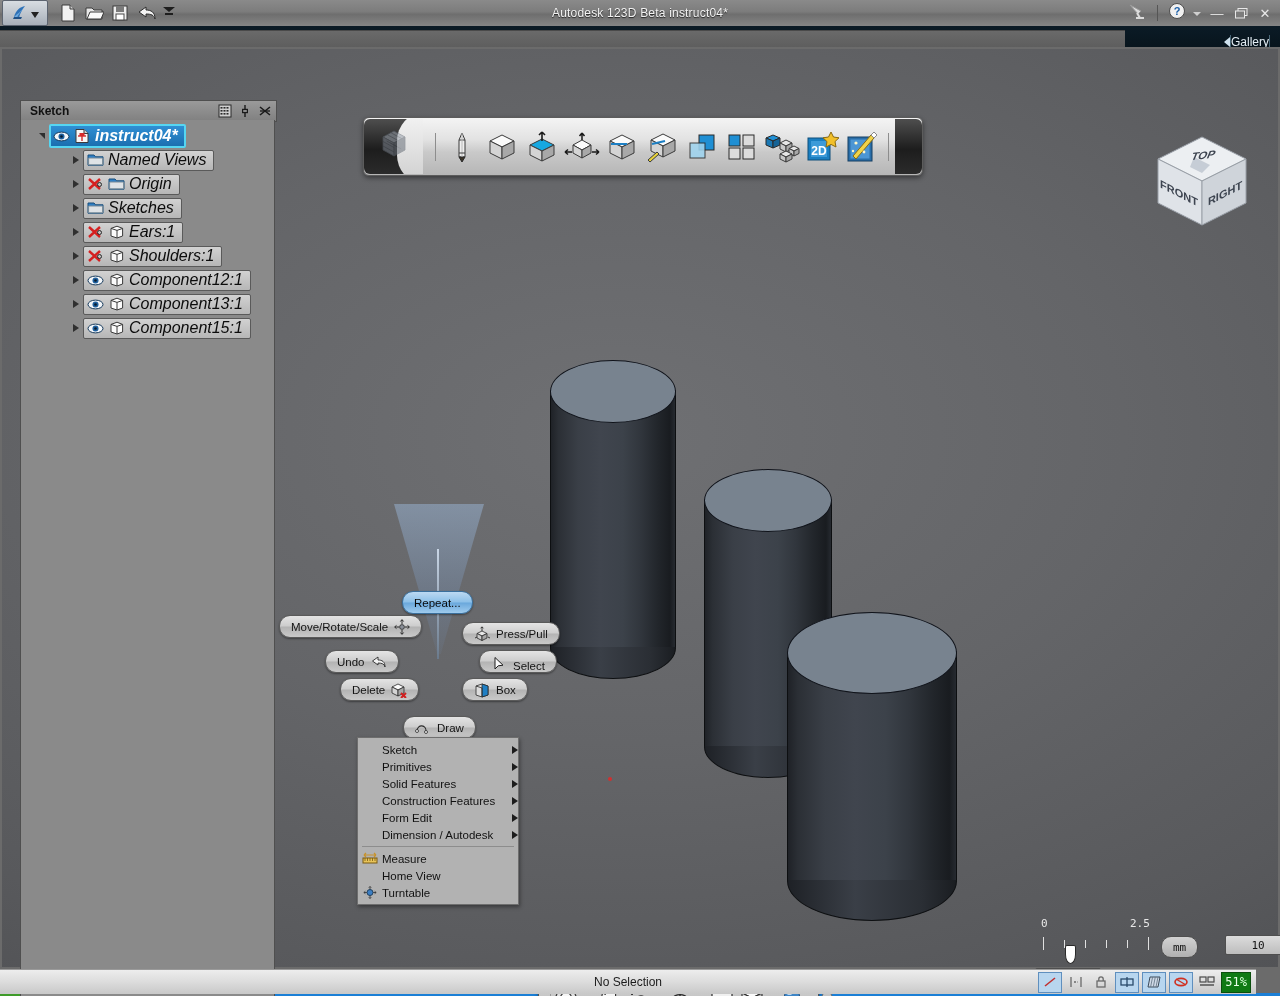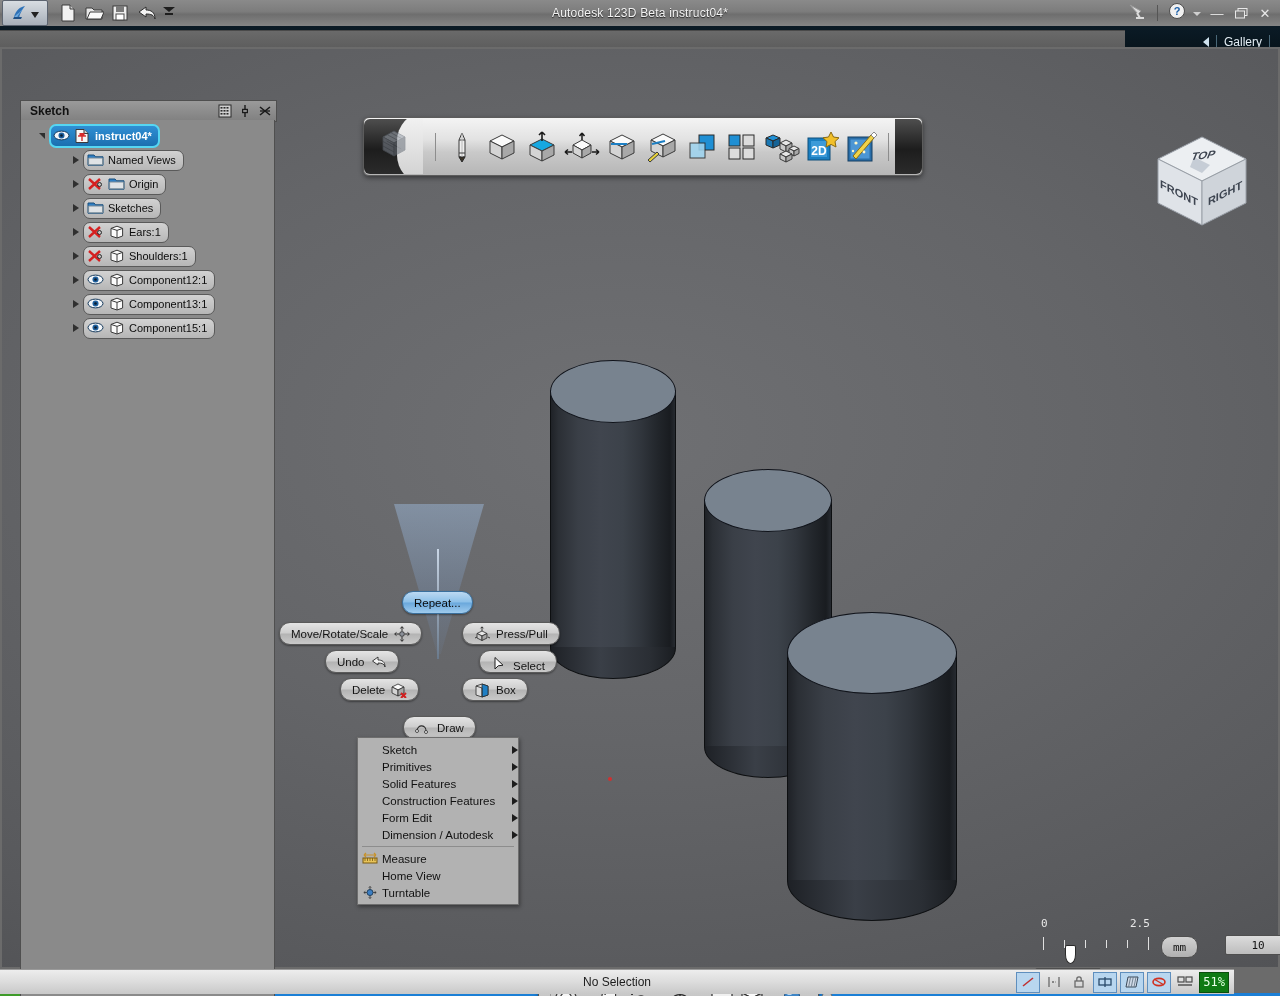--- a/index.html
+++ b/index.html
@@ -48,21 +48,21 @@
     background:linear-gradient(to bottom,#0b1b26 0%,#08151d 100%);
     border-bottom:1px solid #0a0a0a;
   }
   .gallerybar .left{
     position:absolute;left:0;top:4px;width:1125px;height:17px;
     background:linear-gradient(to bottom,#6a6a6a,#5d5d5d);
     border-top:1px solid #4a4a4a;
   }
   .gallerybar .right{
     position:absolute;right:0;top:0;height:31px;display:flex;align-items:center;
-    gap:7px;padding-right:10px;color:#e4eef5;font-size:12px;
+    padding-right:10px;color:#e4eef5;font-size:12px;
   }
   .gl-arrow{width:0;height:0;border-top:5px solid transparent;border-bottom:5px solid transparent;border-right:6px solid #cfe2ee;}
   .gl-bar{width:1px;height:14px;background:#4a6878;}
 
   
   .workspace{
     position:absolute;left:0;top:47px;width:1280px;height:922px;
     background:#6b6b6b;
   }
   .canvas{
@@ -92,22 +92,22 @@
     background:#8a8a8a;
   }
   .tree{padding:6px 0 0 0;font-size:12px;color:#111;}
   .trow{display:flex;align-items:center;height:20px;margin-bottom:4px;}
   .tw{width:14px;display:flex;justify-content:center;align-items:center;}
   .tri-closed{width:0;height:0;border-top:4px solid transparent;border-bottom:4px solid transparent;border-left:6px solid #2f2f2f;}
   .tri-open{width:0;height:0;border-left:6px solid transparent;border-top:6px solid #2f2f2f;}
   .chip{
     display:inline-flex;align-items:center;gap:4px;height:19px;padding:0 7px 0 3px;
     background:linear-gradient(to bottom,#d2d2d2,#b6b6b6);
-    border:1px solid #5a5a5a;border-radius:7px;
-    font-size:11px;color:#0c0c0c;white-space:nowrap;
+    border:1px solid #5a5a5a;border-radius:2px;
+    font-size:16px;color:#0c0c0c;white-space:nowrap;font-style:italic;
   }
   .chip.sel{
     background:linear-gradient(to bottom,#2f8fd4,#1b6fb0);
     border:2px solid #56d6f2;color:#fff;font-weight:bold;
     padding:0 6px 0 2px;height:20px;
   }
   .ico{width:17px;height:14px;position:relative;display:inline-block;flex:0 0 auto;}
 
   
   .maintb{
@@ -207,21 +207,21 @@
     position:absolute;width:9px;height:17px;
     background:#ffffff;border:1px solid #2a2a2a;
     border-radius:2px 2px 50% 50%;
   }
 
   
   .statusbar{
     position:absolute;left:0;top:969px;width:1234px;height:24px;
     background:linear-gradient(to bottom,#ededed 0%,#dcdcdc 50%,#c8c8c8 100%);
     border-top:1px solid #9a9a9a;
-    display:flex;align-items:center;z-index:45;
+    display:flex;align-items:center;z-index:45;padding-left:22px;
   }
   .status-text{
     position:absolute;left:0;right:0;text-align:center;font-size:12px;color:#1c1c1c;
   }
   .status-right{margin-left:auto;display:flex;align-items:center;gap:3px;padding-right:5px;}
   .sb-btn{width:22px;height:19px;display:flex;align-items:center;justify-content:center;
     background:transparent;}
   .sb-btn.on{background:#b8d6ef;border:1px solid #5f8fbe;}
   .sb-pct{
     height:19px;padding:0 3px;background:#0f7a14;color:#eaffea;font-size:12px;
@@ -544,21 +544,21 @@
         <text transform="translate(79,68) skewY(-27)" font-size="11" font-family="Liberation Sans" fill="#3d4450" text-anchor="middle" font-weight="bold">RIGHT</text>
       </svg>
     </div>
 
     <div class="marking">
 
       <div class="mbtn hl" style="left:127px;top:74px;">
         <span>Repeat...</span>
       </div>
 
-      <div class="mbtn" style="left:4px;top:105px;">
+      <div class="mbtn" style="left:4px;top:98px;">
         <span>Move/Rotate/Scale</span>
         <span class="mi">
           <svg width="16" height="16" viewBox="0 0 16 16">
             <circle cx="8" cy="8" r="2.4" fill="#8b9099" stroke="#2a2a2a" stroke-width="0.8"></circle>
             <g stroke="#2a2a2a" stroke-width="1" fill="#dcdcdc">
               <path d="M8 5 L8 1 M6.4 2.5 L8 0.6 L9.6 2.5"></path>
               <path d="M8 11 L8 15 M6.4 13.5 L8 15.4 L9.6 13.5"></path>
               <path d="M5 8 L1 8 M2.5 6.4 L0.6 8 L2.5 9.6"></path>
               <path d="M11 8 L15 8 M13.5 6.4 L15.4 8 L13.5 9.6"></path>
             </g>

